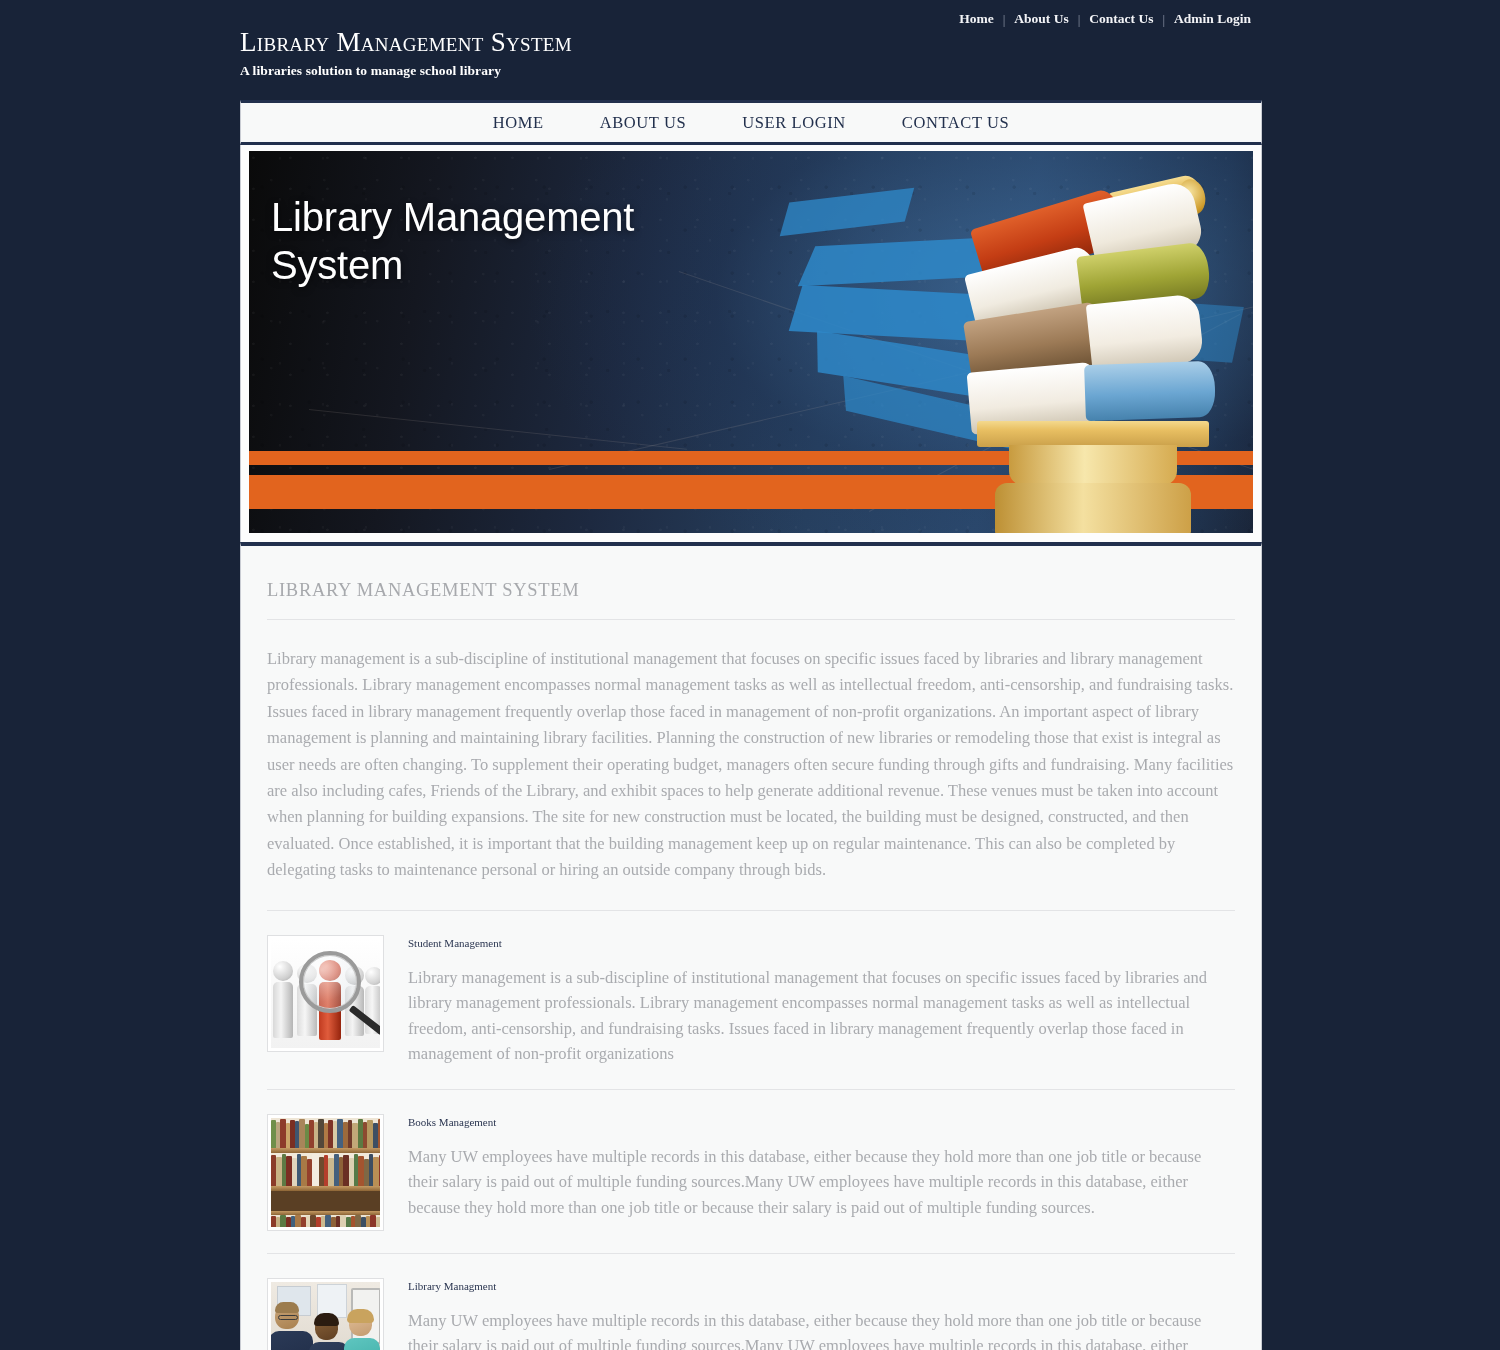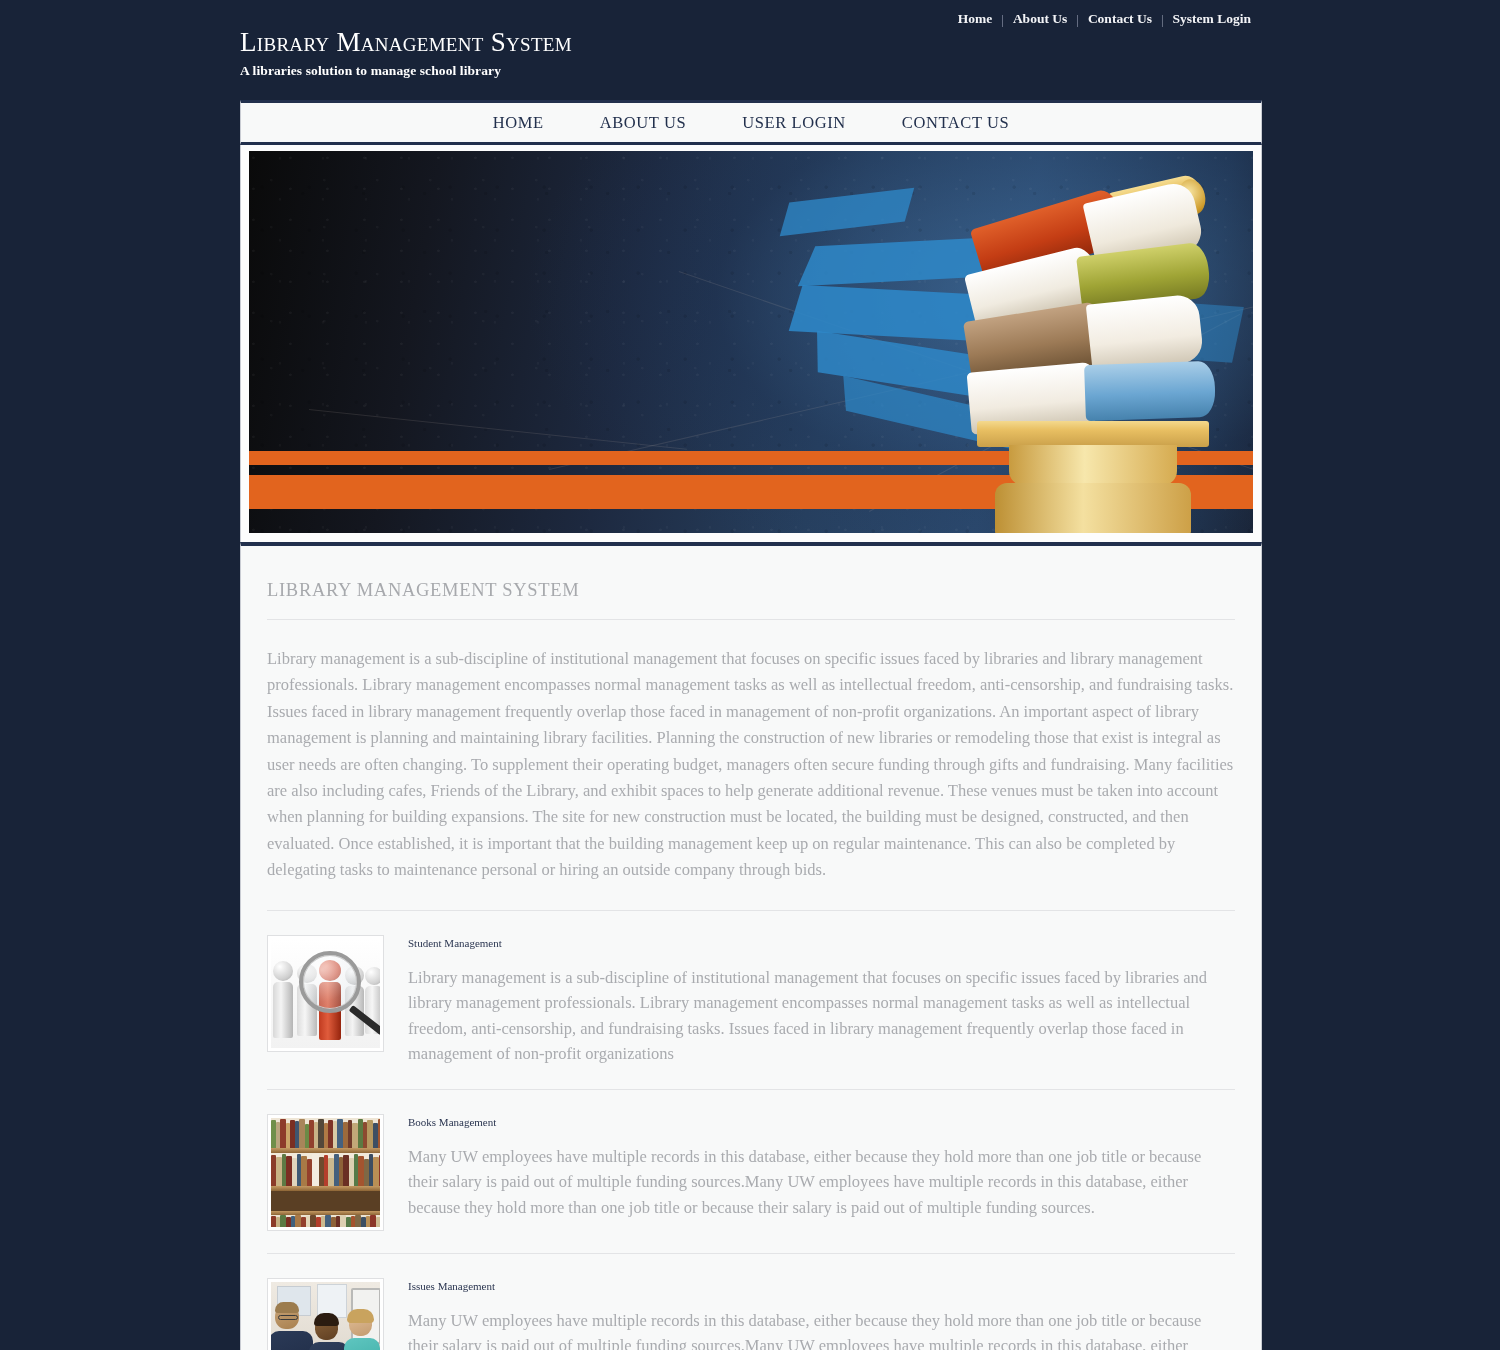--- a/index.html
+++ b/index.html
@@ -256,21 +256,21 @@
 </head>
 <body>
 
 <div class="topbar">
   <a href="#">Home</a>
   <span class="sep">|</span>
   <a href="#">About Us</a>
   <span class="sep">|</span>
   <a href="#">Contact Us</a>
   <span class="sep">|</span>
-  <a href="#">System Login</a>
+  <a href="#">Admin Login</a>
 </div>
 
 <div class="brand">
   <div class="brand-title">Library Management System</div>
   <div class="brand-sub">A libraries solution to manage school library</div>
 </div>
 
 <div class="shell">
 
   <div class="navbar">
@@ -290,20 +290,22 @@
       <div class="scratch" style="left:620px;top:360px;width:420px;height:1px;transform:rotate(-28deg);"></div>
 
       <div class="brush" style="left:538px;top:44px;width:120px;height:34px;transform:skewX(-22deg) rotate(-7deg);opacity:.78;"></div>
       <div class="brush" style="left:560px;top:90px;width:200px;height:40px;transform:skewX(-26deg) rotate(-3deg);opacity:.86;"></div>
       <div class="brush" style="left:545px;top:140px;width:230px;height:46px;transform:skewX(-14deg) rotate(3deg);opacity:.88;"></div>
       <div class="brush" style="left:570px;top:196px;width:210px;height:42px;transform:skewX(10deg) rotate(9deg);opacity:.84;"></div>
       <div class="brush" style="left:600px;top:246px;width:180px;height:36px;transform:skewX(18deg) rotate(14deg);opacity:.72;"></div>
       <div class="brush" style="left:760px;top:60px;width:180px;height:30px;transform:skewX(-30deg) rotate(-10deg);opacity:.55;"></div>
       <div class="brush" style="left:820px;top:150px;width:170px;height:56px;transform:skewX(-8deg) rotate(4deg);opacity:.5;"></div>
 
+      <div class="banner-title">Library Management
+System</div>
 
       <div class="stripe stripe-thin"></div>
       <div class="stripe stripe-thick"></div>
 
       <div class="stack">
 
         <div class="book" style="left:170px;top:12px;width:92px;height:36px;background:linear-gradient(180deg,#f6dd92,#d8a52f 60%,#a97a18);transform:rotate(-13deg);border-radius:6px 14px 14px 6px;"></div>
         <div style="position:absolute;left:240px;top:8px;width:26px;height:36px;border-radius:50%;background:radial-gradient(circle at 40% 35%,#f8e7a6,#cf9c2c 70%,#9a6f14);transform:rotate(-13deg);"></div>
 
         <div class="book" style="left:36px;top:36px;width:150px;height:58px;background:linear-gradient(180deg,#e0602a,#c43d14 55%,#93290b);transform:rotate(-17deg);"></div>
@@ -475,19 +477,19 @@
 
           <div class="person" style="left:78px;top:30px;">
             <div class="ph" style="width:23px;height:24px;background:linear-gradient(160deg,#e3c09a,#c39b6f);"></div>
             <div style="position:absolute;left:-2px;top:-3px;width:27px;height:14px;border-radius:14px 14px 5px 5px;background:#c9a35e;"></div>
             <div class="pb" style="width:36px;height:52px;margin-left:-5px;margin-top:2px;background:linear-gradient(160deg,#5fc6c0,#31a39c);"></div>
           </div>
 
         </div>
       </div>
       <div class="feature-body">
-        <h3 class="feature-title">Issues Management</h3>
+        <h3 class="feature-title">Library Managment</h3>
         <p class="feature-text">Many UW employees have multiple records in this database, either because they hold more than one job title or because their salary is paid out of multiple funding sources.Many UW employees have multiple records in this database, either because they hold more than one job title or because their salary is paid out of multiple funding sources.</p>
       </div>
     </div>
 
   </div>
 </div>
 
 </body></html>

